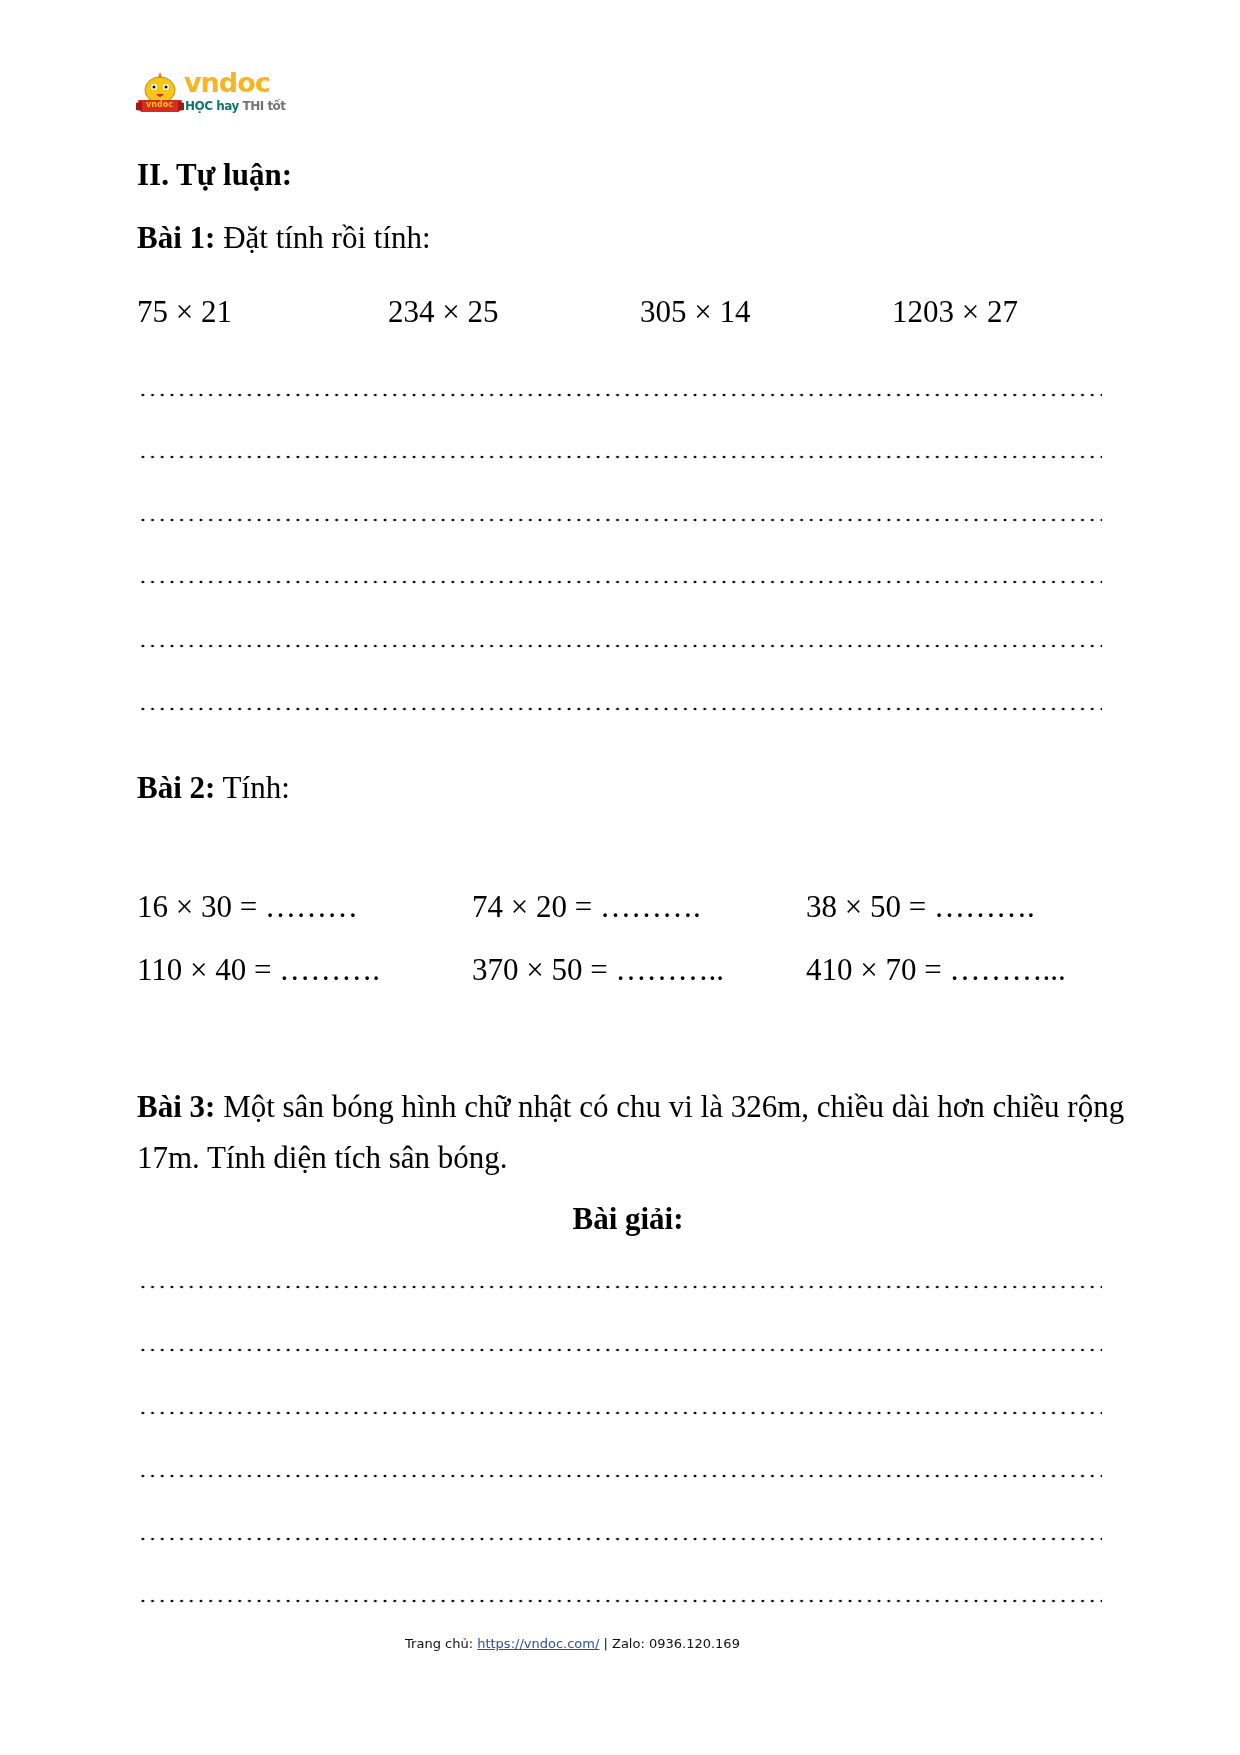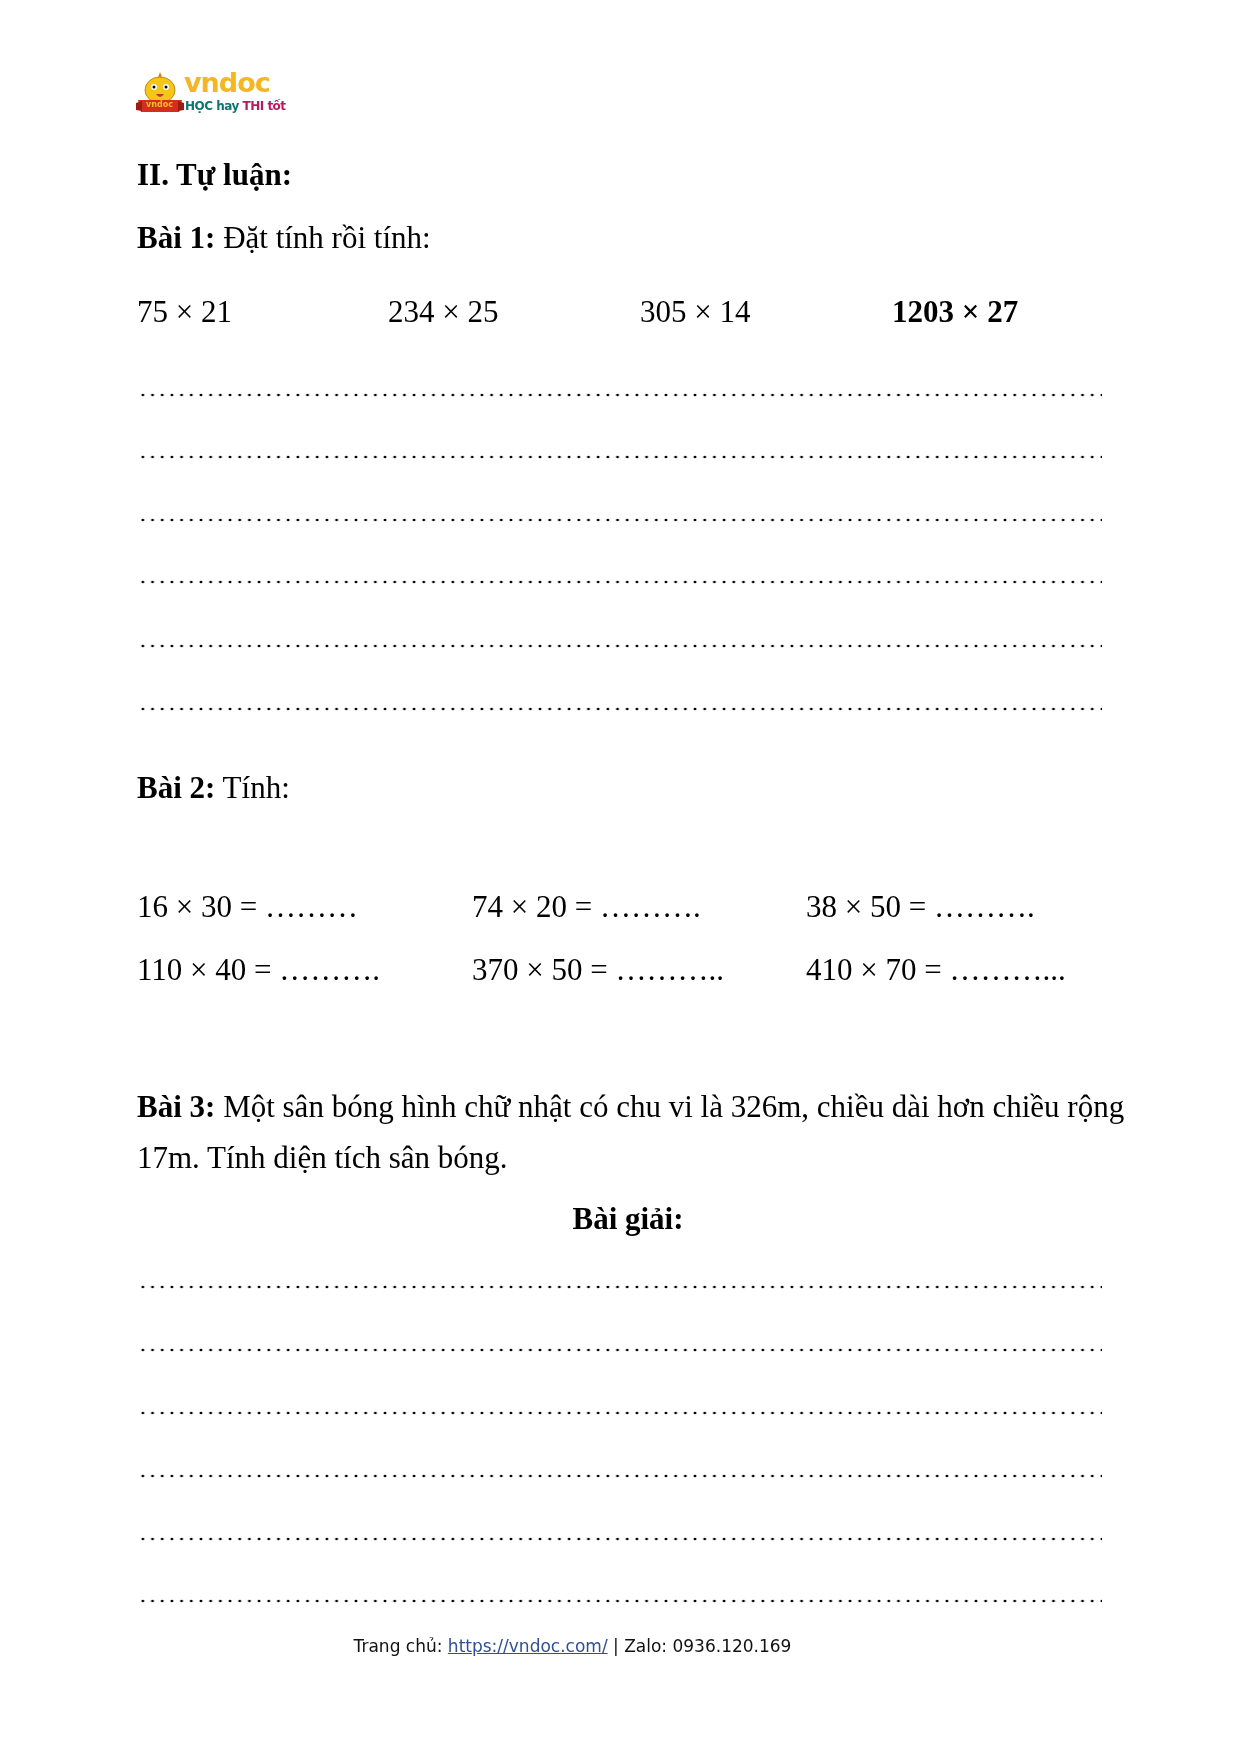--- a/index.html
+++ b/index.html
@@ -6,28 +6,28 @@
   body { width: 1240px; height: 1755px; position: relative; overflow: hidden;
          font-family: "Liberation Serif", "DejaVu Serif", serif; color: #000; }
   .abs { position: absolute; white-space: nowrap; }
   .logo { position: absolute; left: 136px; top: 70px; width: 152px; height: 50px; }
   .logo-mascot { position: absolute; left: 0; top: 0; width: 48px; height: 46px; }
   .logo-word { position: absolute; left: 48px; top: -3px; font-family: "DejaVu Sans", sans-serif;
                font-weight: bold; font-size: 27px; color: #F5B622; letter-spacing: -1px; }
   .logo-tag { position: absolute; left: 49px; top: 29px; font-family: "DejaVu Sans", sans-serif;
               font-weight: bold; font-size: 12px; letter-spacing: -0.5px; }
   .logo-tag .g { color: #0f766e; }
-  .logo-tag .r { color: #be185d; }
+  .logo-tag .r { color: #737373; }
   .txt { font-size: 31px; line-height: 32px; }
   .b { font-weight: bold; }
   .dots { position: absolute; left: 138px; width: 964px; height: 4px;
           background-image: radial-gradient(circle, #000 1.4px, transparent 1.6px);
           background-size: 9.7px 4px; background-repeat: repeat-x; }
   .footer { position: absolute; left: 0; width: 1145px; top: 1636px; text-align: center;
-            font-family: "DejaVu Sans", sans-serif; font-size: 17px; color: #111; }
+            font-family: "DejaVu Sans", sans-serif; font-size: 13px; color: #111; }
   .footer a { color: #2F4F9A; text-decoration: underline; }
 </style>
 </head>
 <body>
 
 <div class="logo">
   <svg class="logo-mascot" viewBox="0 0 48 46">
     <path d="M24 2 L27 10 L21 10 Z" fill="#E8731A"></path>
     <ellipse cx="24" cy="20" rx="15" ry="13" fill="#F5C518" stroke="#C98A10" stroke-width="1"></ellipse>
     <circle cx="18" cy="17" r="3" fill="#fff"></circle>
@@ -48,21 +48,21 @@
 
 <div class="abs txt b" style="left:137px;top:159px;">II. Tự luận:</div>
 
 <div class="abs txt" style="left:137px;top:222px;">
   <span class="b">Bài 1:</span>
   <span>Đặt tính rồi tính:</span>
 </div>
 <div class="abs txt" style="left:137px;top:296px;">75 × 21</div>
 <div class="abs txt" style="left:388px;top:296px;">234 × 25</div>
 <div class="abs txt" style="left:640px;top:296px;text-align:right;">305 × 14</div>
-<div class="abs txt" style="left:892px;top:296px;font-weight:bold;">1203 × 27</div>
+<div class="abs txt" style="left:892px;top:296px;">1203 × 27</div>
 
 <div class="dots" style="top:393px;"></div>
 <div class="dots" style="top:455px;"></div>
 <div class="dots" style="top:518px;"></div>
 <div class="dots" style="top:580px;"></div>
 <div class="dots" style="top:644px;"></div>
 <div class="dots" style="top:707px;"></div>
 
 <div class="abs txt" style="left:137px;top:772px;">
   <span class="b">Bài 2:</span>

